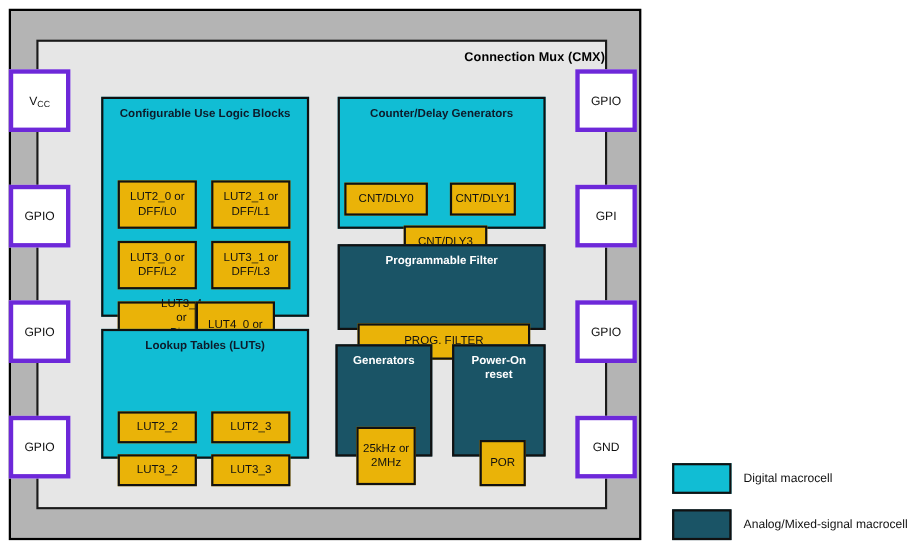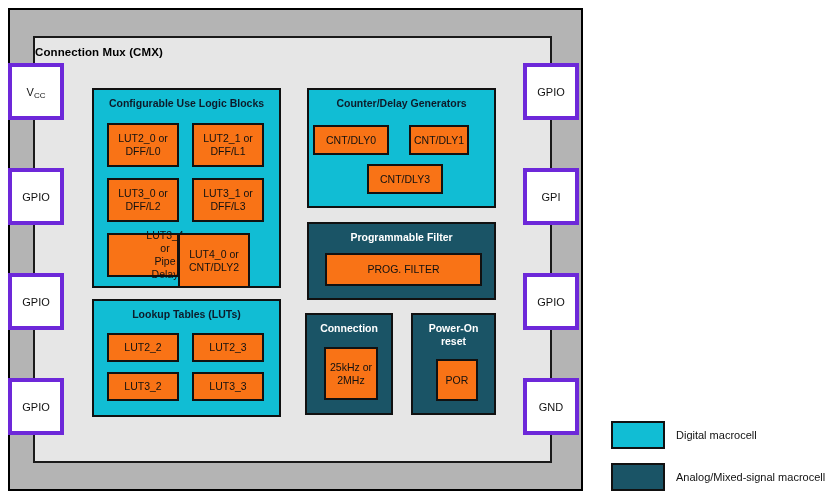--- a/index.html
+++ b/index.html
@@ -37,21 +37,21 @@
     left: 33px; top: 36px;
     width: 519px; height: 427px;
     background: #e6e6e6;
     border: 2px solid #1a1a1a;
     box-sizing: border-box;
   }
   .cmx-title {
     position: absolute;
     left: 0; top: 8px;
     width: 100%;
-    text-align: left;
+    text-align: right;
     font-size: 11.5px;
     font-weight: bold;
     letter-spacing: 0.1px;
   }
 
   
   .pin {
     position: absolute;
     background: #ffffff;
     border: 4px solid #6d28d9;
@@ -86,31 +86,32 @@
     font-size: 10.5px;
     font-weight: bold;
     line-height: 13px;
   }
   .group.digital > .group-title { color: #0d1b2a; }
   .group.analog  > .group-title { color: #ffffff; }
 
   
   .cell {
     position: absolute;
-    background: #f97316;
+    background: #eab308;
     border: 2px solid #111111;
     box-sizing: border-box;
     display: flex;
     align-items: center;
     justify-content: center;
     text-align: center;
     font-size: 10.5px;
     line-height: 13px;
     color: #111111;
     white-space: pre-line;
+    margin-top: 41px;
   }
 
   
   .legend-swatch {
     position: absolute;
     width: 54px; height: 28px;
     border: 2px solid #111111;
     box-sizing: border-box;
   }
   .legend-label {
@@ -194,21 +195,21 @@
     <div class="cell" style="left:58px; top:74px; width:76px; height:30px;">CNT/DLY3</div>
   </div>
 
   <div class="group analog" style="left:307px; top:222px; width:189px; height:78px;">
     <div class="group-title" style="top:7px;">Programmable Filter</div>
 
     <div class="cell" style="left:16px; top:29px; width:157px; height:33px;">PROG. FILTER</div>
   </div>
 
   <div class="group analog" style="left:305px; top:313px; width:88px; height:102px;">
-    <div class="group-title" style="top:7px;">Connection</div>
+    <div class="group-title" style="top:7px;">Generators</div>
 
     <div class="cell" style="left:17px; top:32px; width:54px; height:53px;">25kHz or
 2MHz</div>
   </div>
 
   <div class="group analog" style="left:411px; top:313px; width:85px; height:102px;">
     <div class="group-title" style="top:7px; white-space:pre-line;">Power-On
 reset</div>
 
     <div class="cell" style="left:23px; top:44px; width:42px; height:42px;">POR</div>

